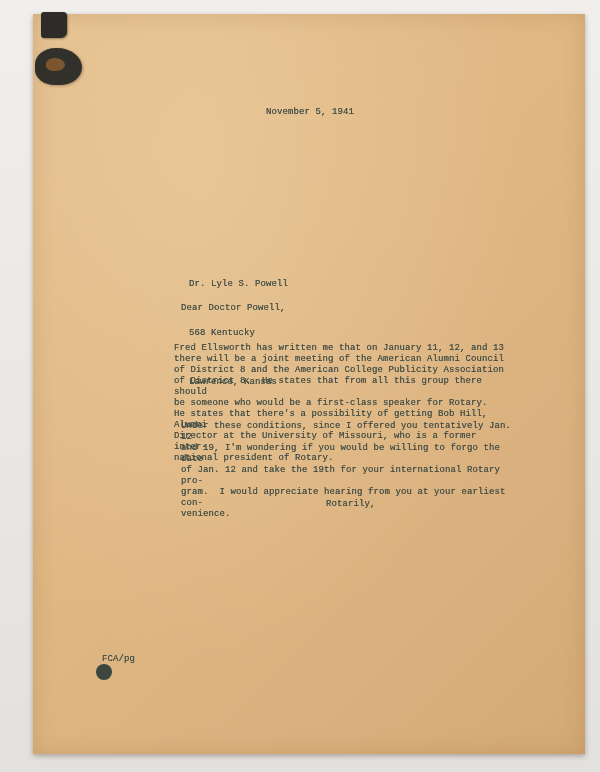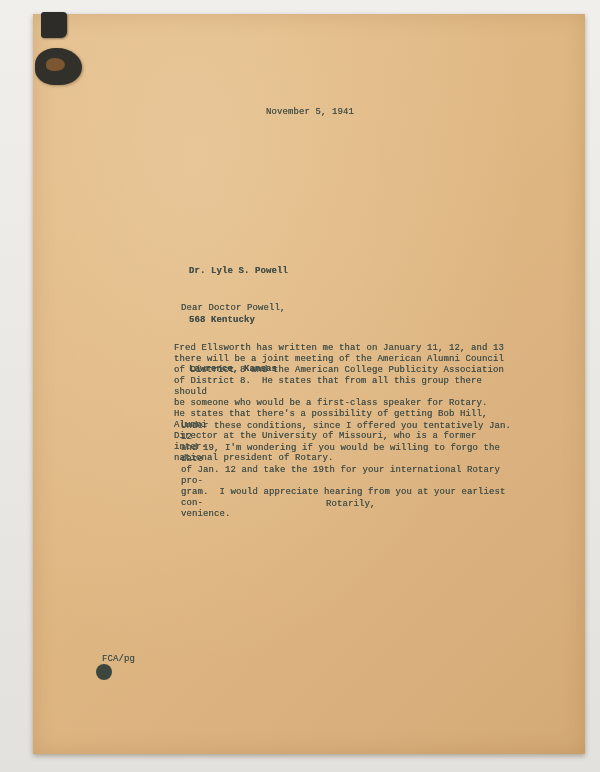--- a/index.html
+++ b/index.html
@@ -29,21 +29,21 @@
   .ink {
     position: absolute;
     color: #43504a;
     font-size: 9px;
     line-height: 11px;
     letter-spacing: 0.1px;
     white-space: pre-wrap;
     text-shadow: 0 0 0.5px rgba(55,65,58,0.75);
   }
   .date-line      { left: 225px; top: 85px; }
-  .address-block  { left: 140px; top: 214px; font-weight: bold; }
+  .address-block  { left: 140px; top: 227px; }
   .salutation     { left: 140px; top: 281px; text-align: center; }
   .para-1         { left: 133px; top: 306px; width: 352px; margin-top: 15px; }
   .para-2         { left: 140px; top: 399px; width: 352px; }
   .closing        { left: 285px; top: 477px; }
   .signature-block{ left: 305px; top: 621px; }
   .ref-initials   { left: 61px;  top: 632px; }
   .stray-dot      { left: 63px;  top: 650px; width: 5px; height: 3px;
                     background: #3c463f; border-radius: 50%; position: absolute; }
   .blot-top {
     position: absolute;

